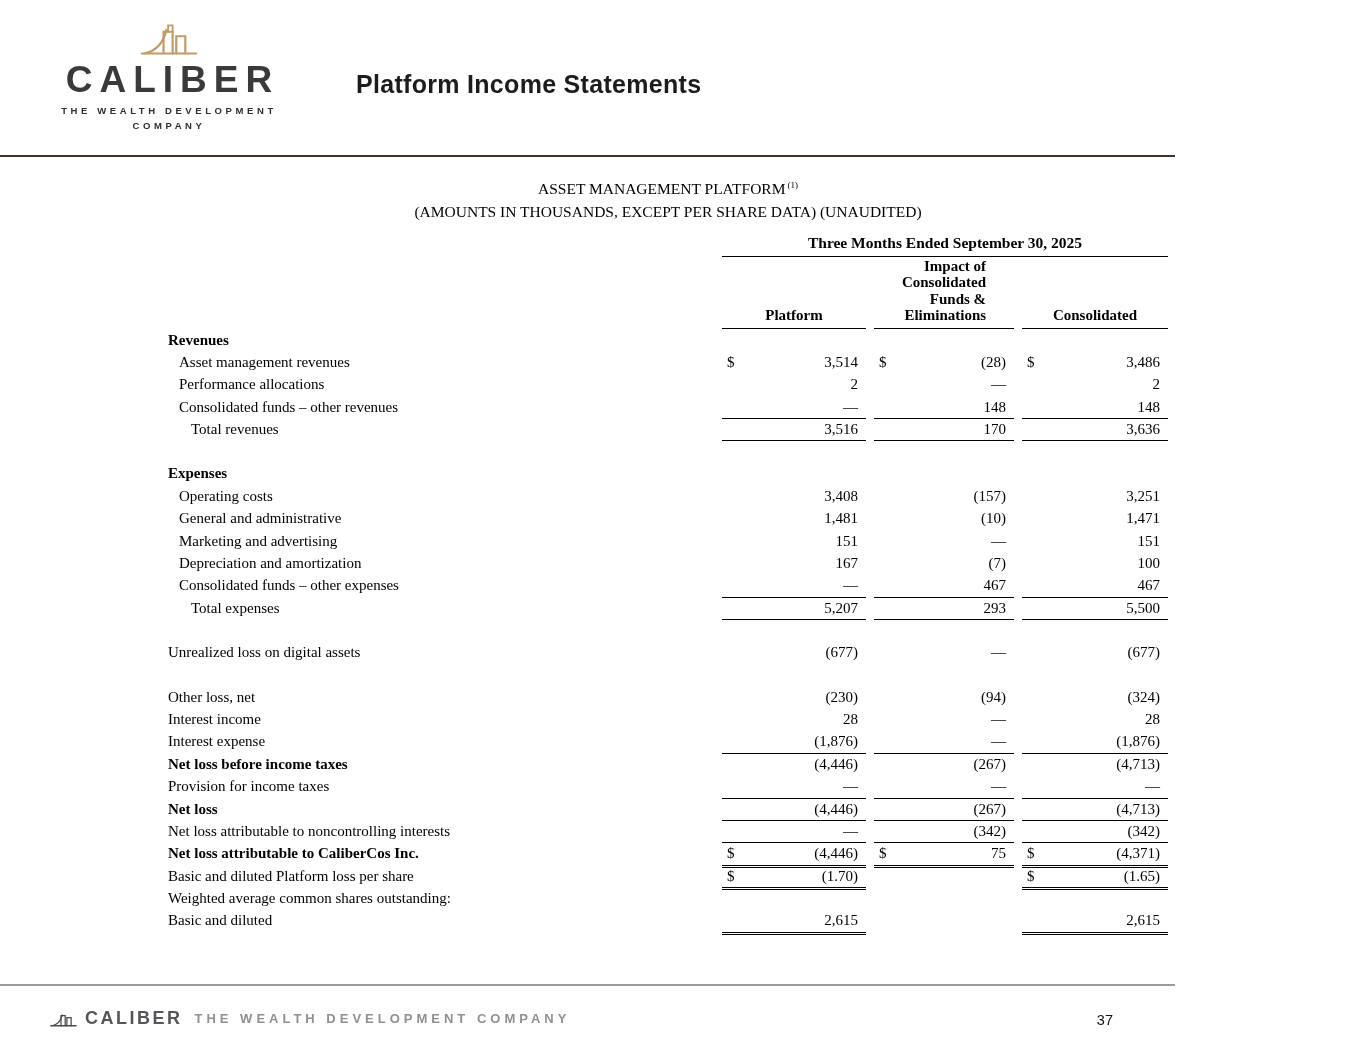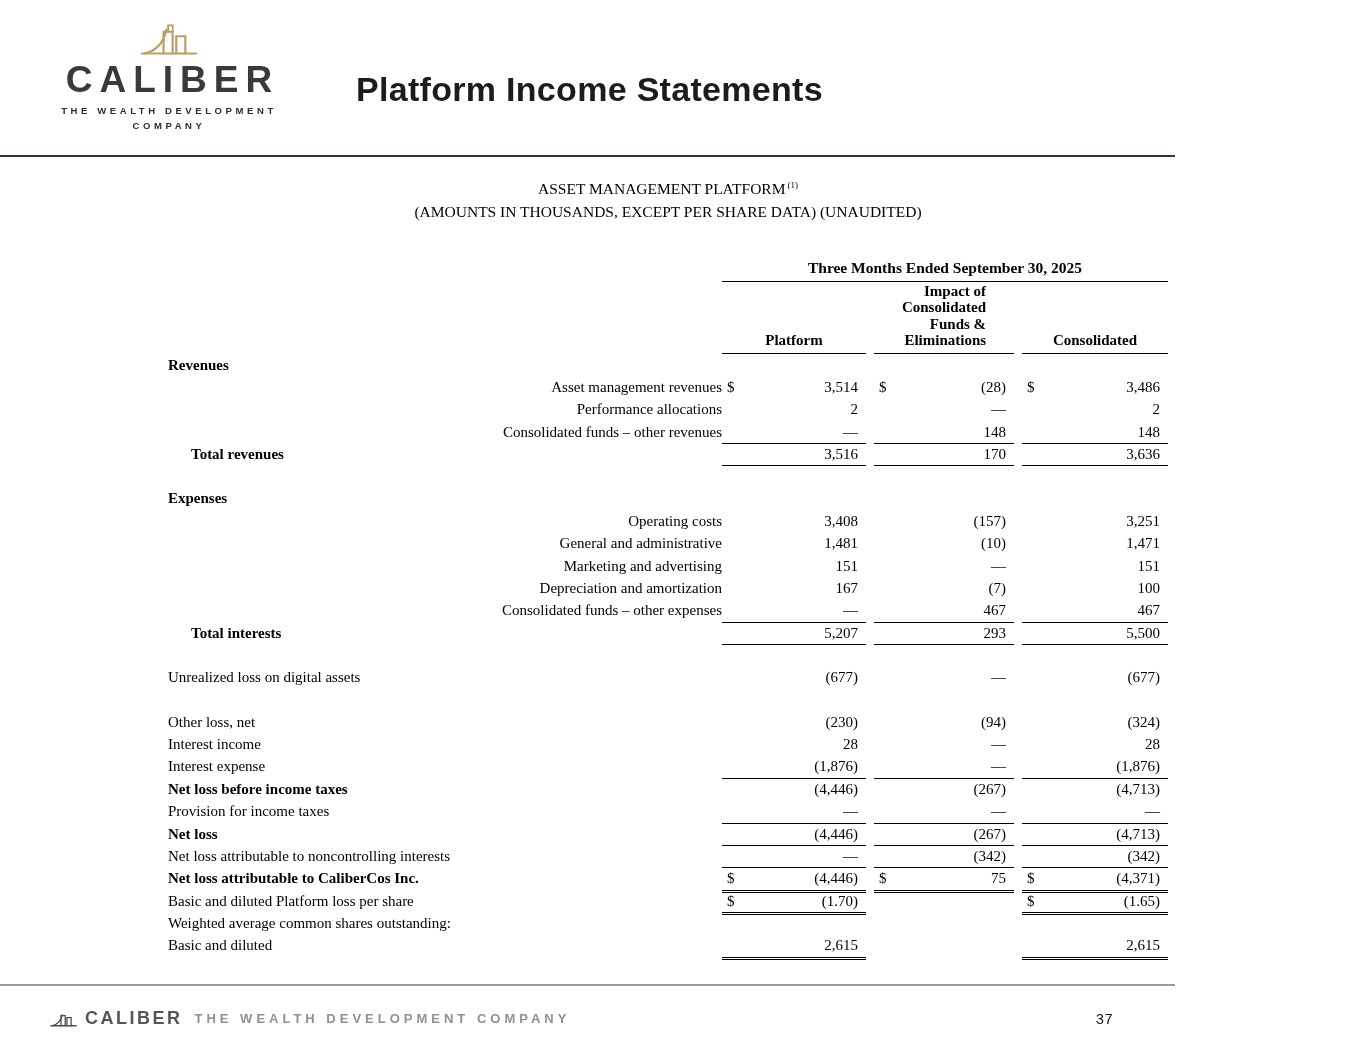--- a/index.html
+++ b/index.html
@@ -40,53 +40,53 @@
     color: #2e2e30;
     margin-top: 4px;
     line-height: 1.55;
     white-space: pre-line;
   }
   .page-title {
     position: absolute;
     left: 356px;
     top: 70px;
     font-family: "Liberation Sans", sans-serif;
-    font-size: 34px;
+    font-size: 25px;
     font-weight: bold;
     letter-spacing: 0.3px;
     color: #1c1c1e;
   }
   .header-rule {
     position: absolute;
     left: 0; top: 155px;
     width: 100%; height: 2px;
     background: #43342a;
   }
 
   
   .content { position: absolute; left: 168px; top: 177px; width: 1000px; }
   .stmt-heading, .stmt-subheading { font-size: 15.5px; font-weight: normal; line-height: 1.5; text-align: center; }
   .stmt-heading sup { font-size: 9px; margin-left: 2px; }
 
-  .fin-table { margin-top: 32px; }
+  .fin-table { margin-top: 7px; }
   .trow {
     display: grid;
     grid-template-columns: 554px 144px 148px 154px;
     height: 22.4px;
     font-size: 15px;
     line-height: 22.4px;
   }
   .trow.spacer { height: 22px; }
   .trow.phead { height: 26px; }
   .trow.cols { height: 72px; }
 
   .lab { white-space: nowrap; }
   .lab.b { font-weight: bold; }
-  .ind1 { padding-left: 11px; text-align: right; }
-  .ind2 { padding-left: 23px; font-weight: bold; }
+  .ind1 { padding-left: 11px; }
+  .ind2 { padding-left: 23px; }
 
   .vcell { height: 100%; }
   .vcell.c1, .vcell.c2 { padding-left: 8px; }
   .vin {
     height: 100%;
     display: flex;
     justify-content: space-between;
     padding: 0 8px 0 5px;
   }
   .vin.rule-single { border-bottom: 1px solid #000; }
@@ -131,21 +131,21 @@
     display: flex;
     align-items: center;
     font-family: "Liberation Sans", sans-serif;
   }
   .footer-logo-icon { width: 27px; height: 18px; color: #4c4c50; margin-right: 8px; }
   .footer-brand-name { font-size: 18px; font-weight: bold; letter-spacing: 2.5px; color: #55565a; }
   .footer-tagline { font-size: 13px; font-weight: bold; letter-spacing: 4px; color: #8f9093; margin-left: 12px; }
   .page-number {
     position: absolute;
     right: 62px; top: 1012px;
-    font-family: Liberation Mono, monospace;
+    font-family: Liberation Sans, sans-serif;
     font-size: 14.5px;
     color: #111111;
   }
 </style>
 </head>
 <body>
 
 <div class="slide">
 
   <div class="brand">
@@ -420,21 +420,21 @@
               </div>
             </div>
             <div class="vcell c2">
               <div class="vin rule-single">
                 <span class="dollar"></span>
                 <span class="val">467</span>
               </div>
             </div>
           </div>
           <div class="trow">
-            <div class="lab ind2">Total interests</div>
+            <div class="lab ind2">Total expenses</div>
             <div class="vcell c0">
               <div class="vin rule-single">
                 <span class="dollar"></span>
                 <span class="val">5,207</span>
               </div>
             </div>
             <div class="vcell c1">
               <div class="vin rule-single">
                 <span class="dollar"></span>
                 <span class="val">293</span>

